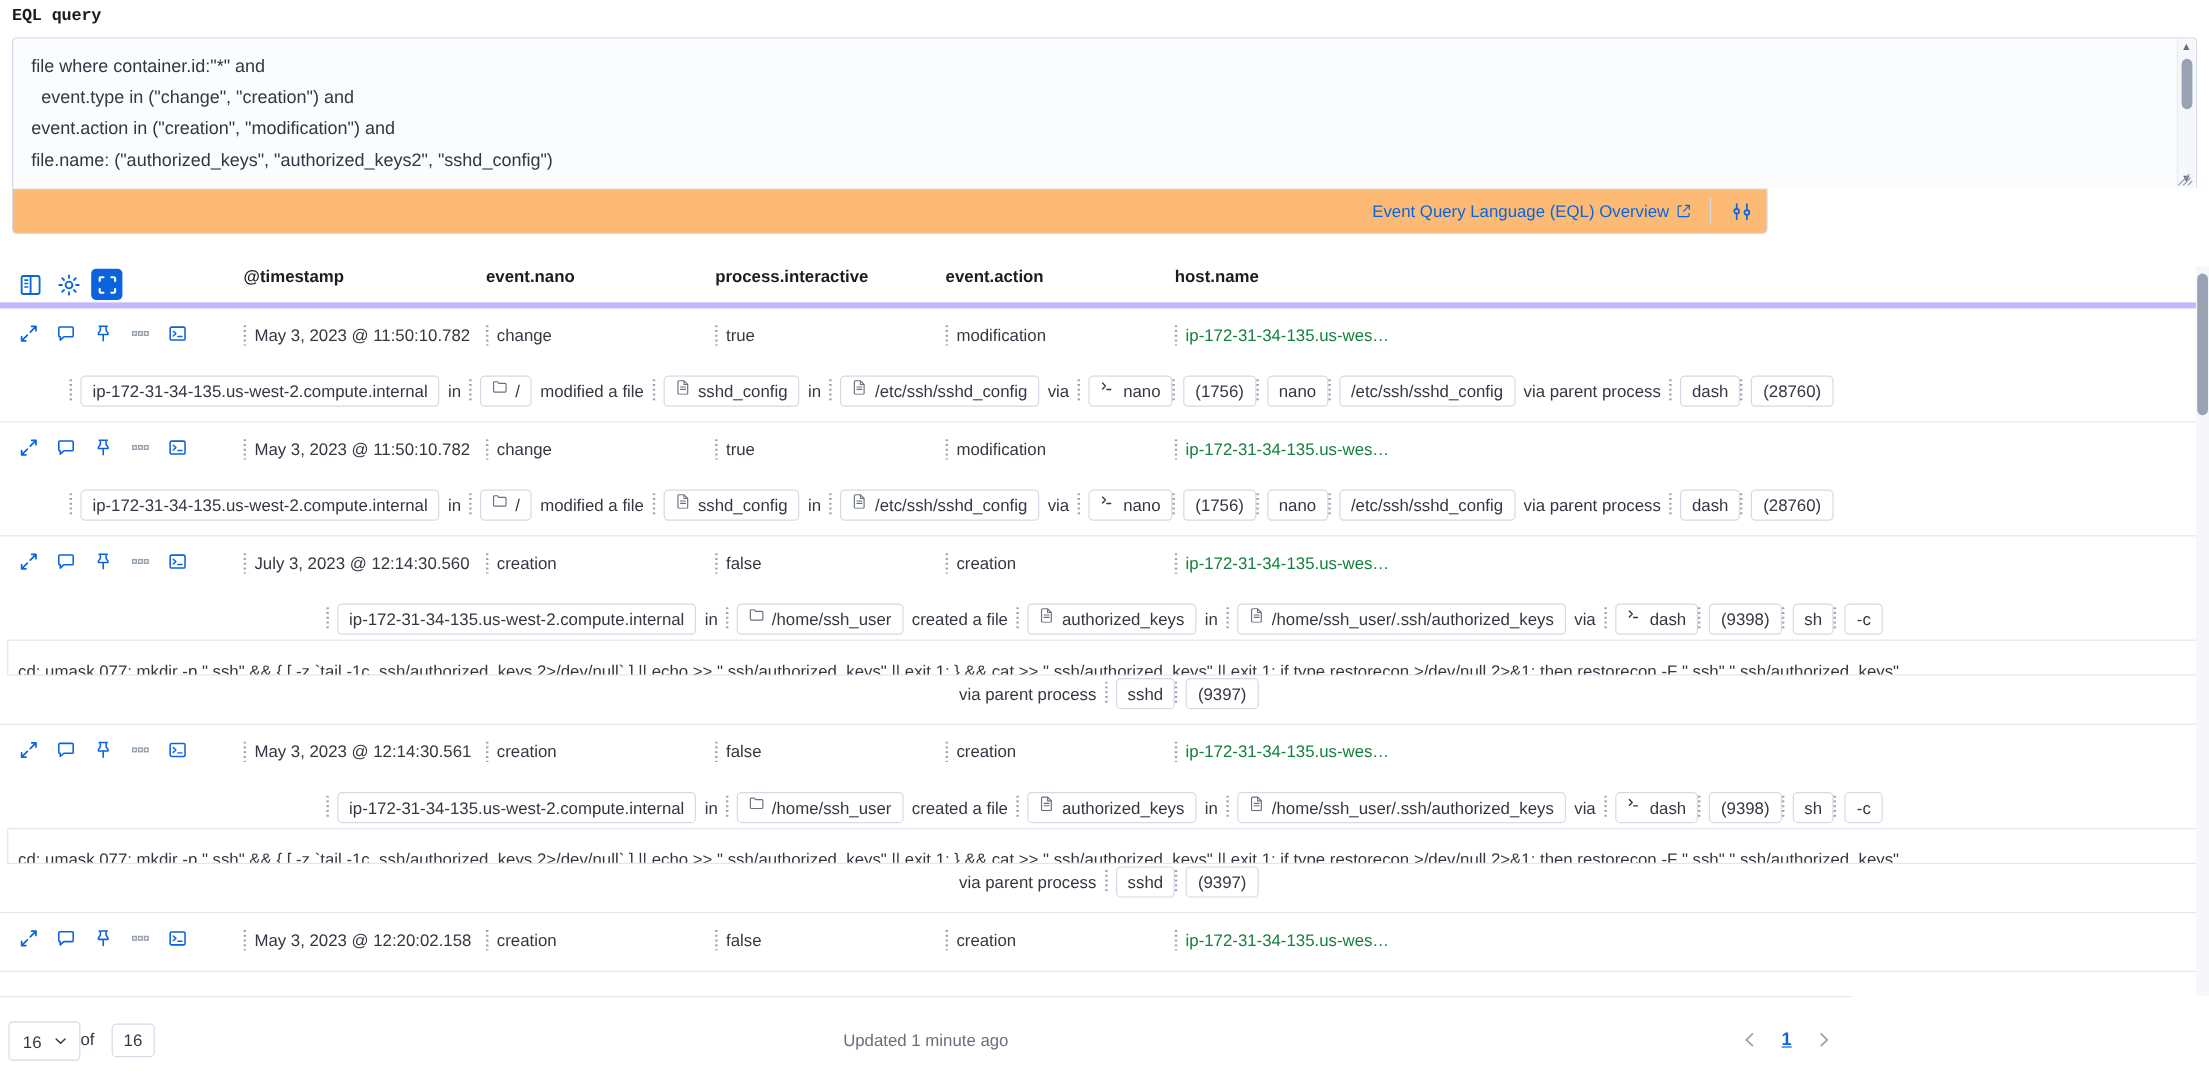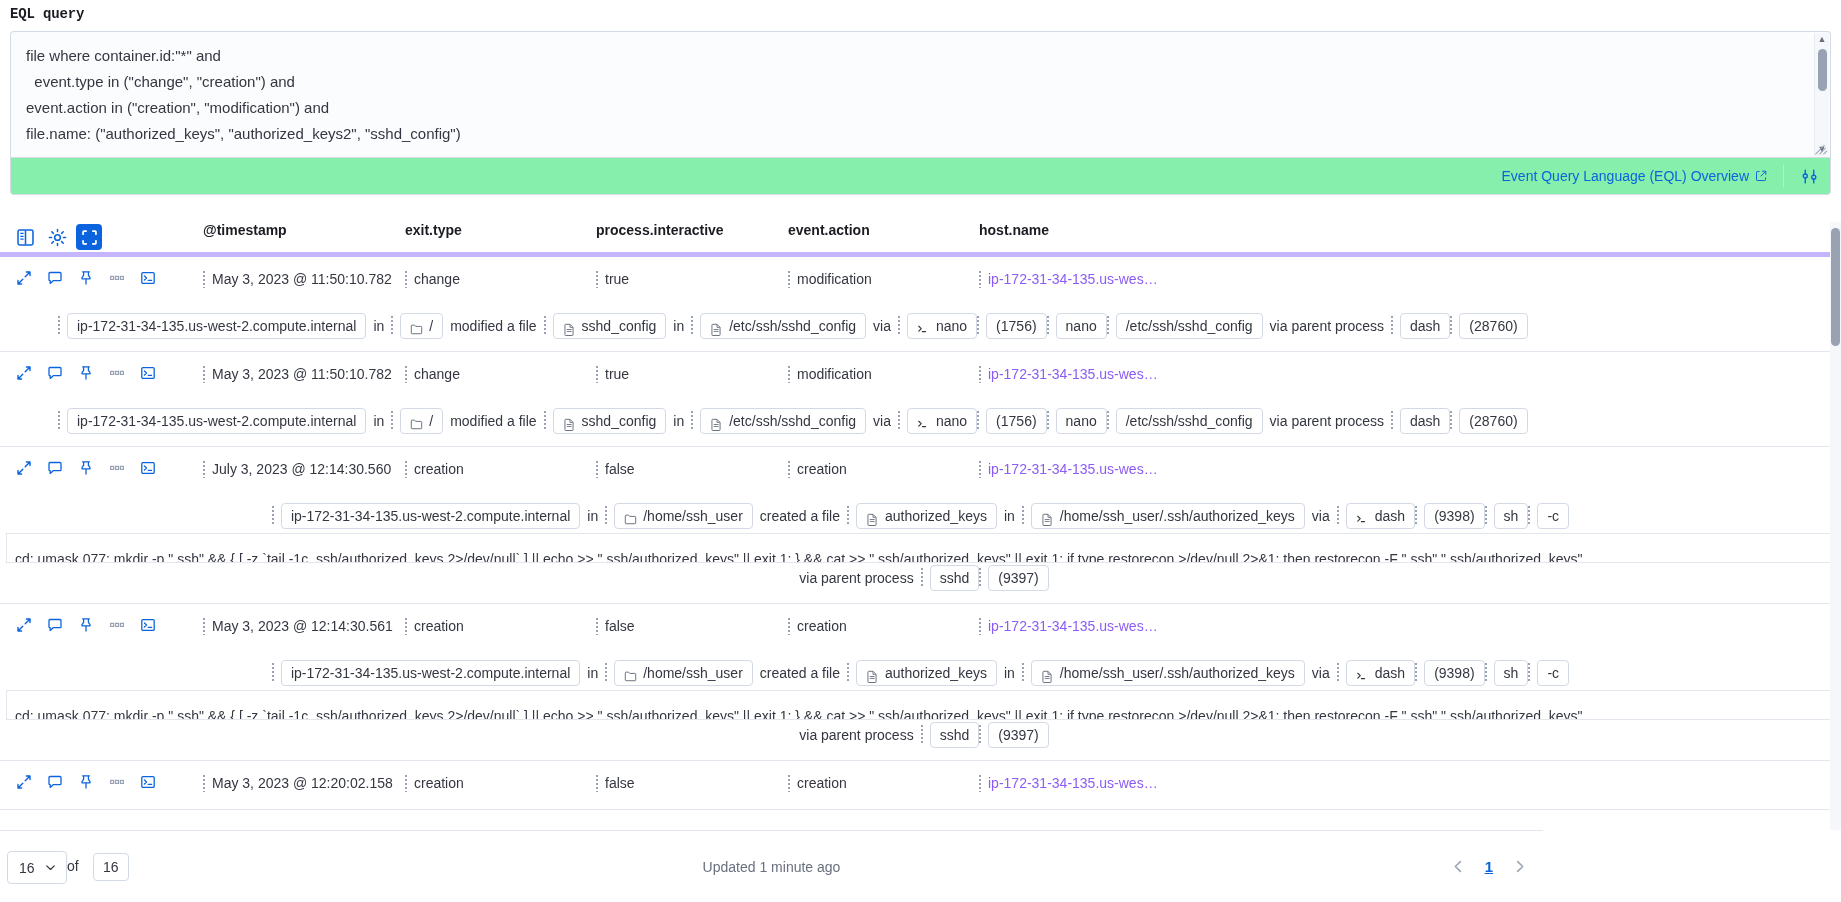--- a/index.html
+++ b/index.html
@@ -48,22 +48,22 @@
   .resize-grip {
     position: absolute; right: 2px; bottom: 2px; width: 14px; height: 14px;
     overflow: hidden;
   }
   .resize-grip i {
     position: absolute; display: block; height: 1px; background: #98a2b3;
     transform: rotate(-45deg); transform-origin: 0 0;
   }
   .editor-footer {
     position: absolute; left: 10px; top: 157px;
-    width: 1821px; height: 38px;
-    background: #86efac;
+    width: 1463px; height: 38px;
+    background: #fdba74;
     border: 1px solid #d3dae6;
     border-radius: 0 0 4px 4px;
     display: flex; align-items: center; justify-content: flex-end;
   }
   .eql-link {
     font-size: 14px; color: #0b64dd; text-decoration: none;
     display: flex; align-items: center; gap: 6px;
   }
   .ext-icon { width: 12px; height: 12px; display: block; }
   .footer-sep {
@@ -107,42 +107,42 @@
   }
   .cell {
     position: absolute; top: 14px; font-size: 14px; color: #343741;
     padding-left: 9px; white-space: nowrap;
   }
   .cell::before {
     content: ""; position: absolute; left: 0; top: 0px; width: 2px; height: 17px;
     background-image: linear-gradient(to bottom, #98a2b3 0 2px, transparent 2px 4px);
     background-size: 2px 4px;
   }
-  .cell a { color: #8b5cf6; text-decoration: none; }
+  .cell a { color: #15803d; text-decoration: none; }
 
   
   .detail {
     position: relative; padding: 6px 6px 10px 6px;
     display: flex; flex-wrap: wrap; align-items: center;
     justify-content: center; gap: 0px;
     font-size: 14px; color: #343741; line-height: 20px;
   }
   .detail.row1 { justify-content: flex-start; padding-left: 58px; }
   .word { padding: 0 7px; white-space: nowrap; }
   .pillwrap {
     display: inline-flex; align-items: center; position: relative;
     padding-left: 9px; margin: 2px 0;
   }
   .pillwrap::before {
     content: ""; position: absolute; left: 0; top: 3px; width: 2px; height: 19px;
     background-image: linear-gradient(to bottom, #98a2b3 0 2px, transparent 2px 4px);
     background-size: 2px 4px;
   }
   .pill {
-    display: inline-flex; align-items: flex-end; gap: 6px;
+    display: inline-flex; align-items: flex-start; gap: 6px;
     border: 1px solid #d3dae6; border-radius: 4px; background: #fff;
     padding: 2px 9px; font-size: 14px; color: #343741; white-space: nowrap;
     height: 26px;
   }
   .pill svg { flex: 0 0 auto; }
   .cmdline {
     width: 100%; border: 1px solid #e3e6ec; background: #fff;
     font-size: 14px; color: #343741; padding: 14px 8px;
     white-space: nowrap; overflow: hidden; text-overflow: clip;
     margin: 2px 0 0 0; height: 26px; line-height: 22px;
@@ -255,21 +255,21 @@
           <path d="M8 1.2v1.8M8 13v1.8M1.2 8h1.8M13 8h1.8M3.2 3.2l1.3 1.3M11.5 11.5l1.3 1.3M12.8 3.2l-1.3 1.3M4.5 11.5l-1.3 1.3" stroke="#0b64dd" stroke-width="1.3" stroke-linecap="round"></path>
         </svg>
       </div>
       <div class="tb-btn active">
         <svg width="19" height="19" viewBox="0 0 16 16">
           <path d="M2.6 5.2V3.4a.8.8 0 0 1 .8-.8h1.8M13.4 5.2V3.4a.8.8 0 0 0-.8-.8h-1.8M2.6 10.8v1.8a.8.8 0 0 0 .8.8h1.8M13.4 10.8v1.8a.8.8 0 0 1-.8.8h-1.8" fill="none" stroke="#ffffff" stroke-width="1.5" stroke-linecap="round"></path>
         </svg>
       </div>
     </div>
     <div class="col-head" style="left:203px;">@timestamp</div>
-    <div class="col-head" style="left:405px;">exit.type</div>
+    <div class="col-head" style="left:405px;">event.nano</div>
     <div class="col-head" style="left:596px;">process.interactive</div>
     <div class="col-head" style="left:788px;">event.action</div>
     <div class="col-head" style="left:979px;">host.name</div>
   </div>
 
   <div class="grid" id="grid-body">
       <div class="row">
         <div class="row-main">
           <div class="actions">
             <div class="act">

